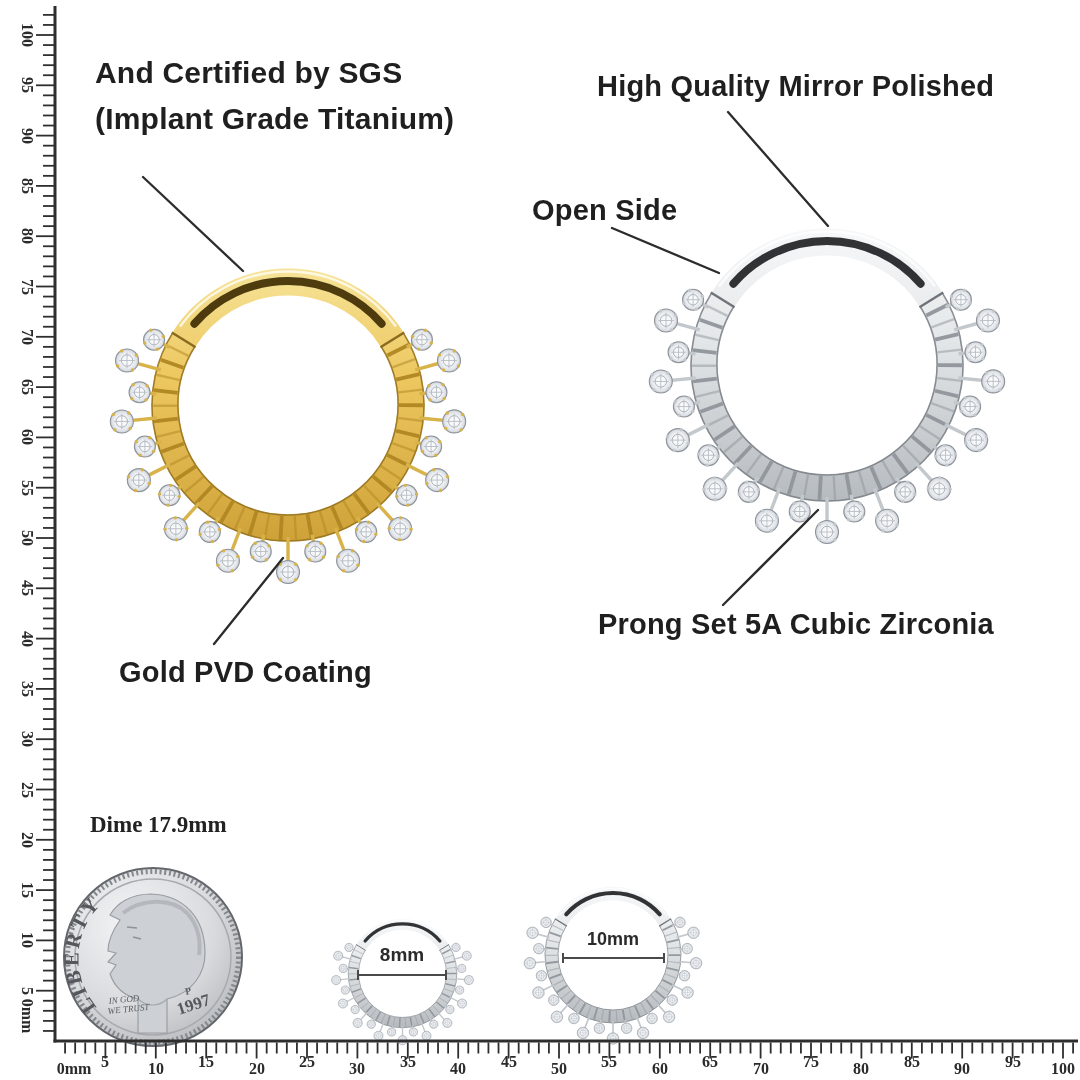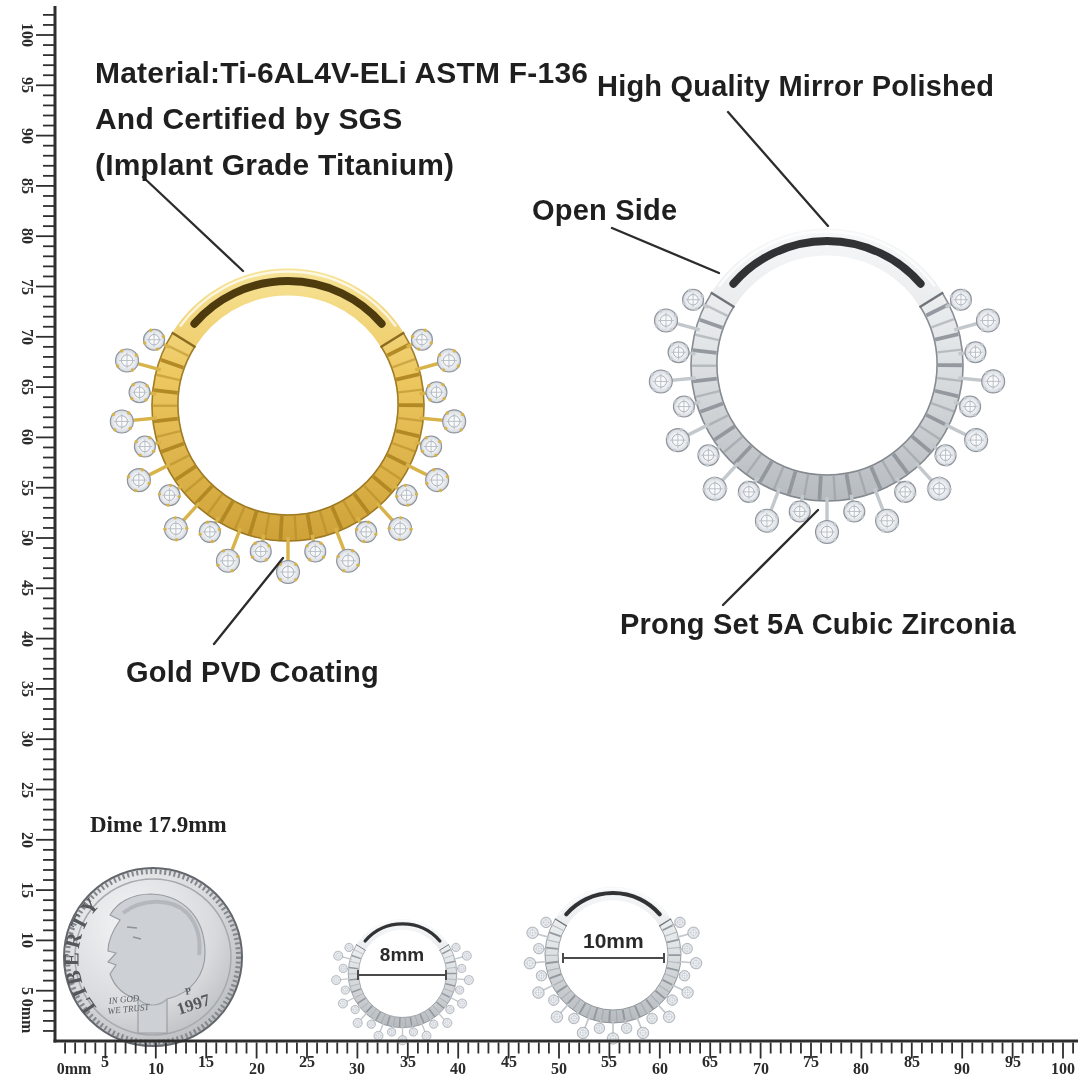--- a/index.html
+++ b/index.html
@@ -1551,27 +1551,26 @@
       <div class="vlab" style="left:7px;top:327px;width:40px;">70</div>
       <div class="vlab" style="left:7px;top:277px;width:40px;">75</div>
       <div class="vlab" style="left:7px;top:226px;width:40px;">80</div>
       <div class="vlab" style="left:7px;top:176px;width:40px;">85</div>
       <div class="vlab" style="left:7px;top:126px;width:40px;">90</div>
       <div class="vlab" style="left:7px;top:75px;width:40px;">95</div>
       <div class="vlab" style="left:7px;top:25px;width:40px;">100</div>
     </div>
 
   <div class="note note-block" style="left:95px;top:50px;">
-    <div style="font-size:30px;">Material:Ti-6AL4V-ELi ASTM F-136</div>
     <div style="font-size:30px;">And Certified by SGS</div>
     <div style="font-size:30px;">(Implant Grade Titanium)</div>
   </div>
 
   <div class="note" style="left:597px;top:70px;">High Quality Mirror Polished</div>
   <div class="note" style="left:532px;top:194px;">Open Side</div>
-  <div class="note" style="left:620px;top:608px;">Prong Set 5A Cubic Zirconia</div>
-  <div class="note" style="left:126px;top:656px;">Gold PVD Coating</div>
+  <div class="note" style="left:598px;top:608px;">Prong Set 5A Cubic Zirconia</div>
+  <div class="note" style="left:119px;top:656px;">Gold PVD Coating</div>
 
   <div class="serifLabel" style="left:82px;top:812px;font-size:23px;">Dime 17.9mm</div>
 
   <div class="sizeLabel" style="left:372px;top:944px;width:60px;text-align:center;font-size:19px;">8mm</div>
-  <div class="sizeLabel" style="left:583px;top:929px;width:60px;text-align:center;font-size:21px;">10mm</div>
+  <div class="sizeLabel" style="left:583px;top:929px;width:60px;text-align:center;font-size:18px;">10mm</div>
 </div>
 
 </body></html>

